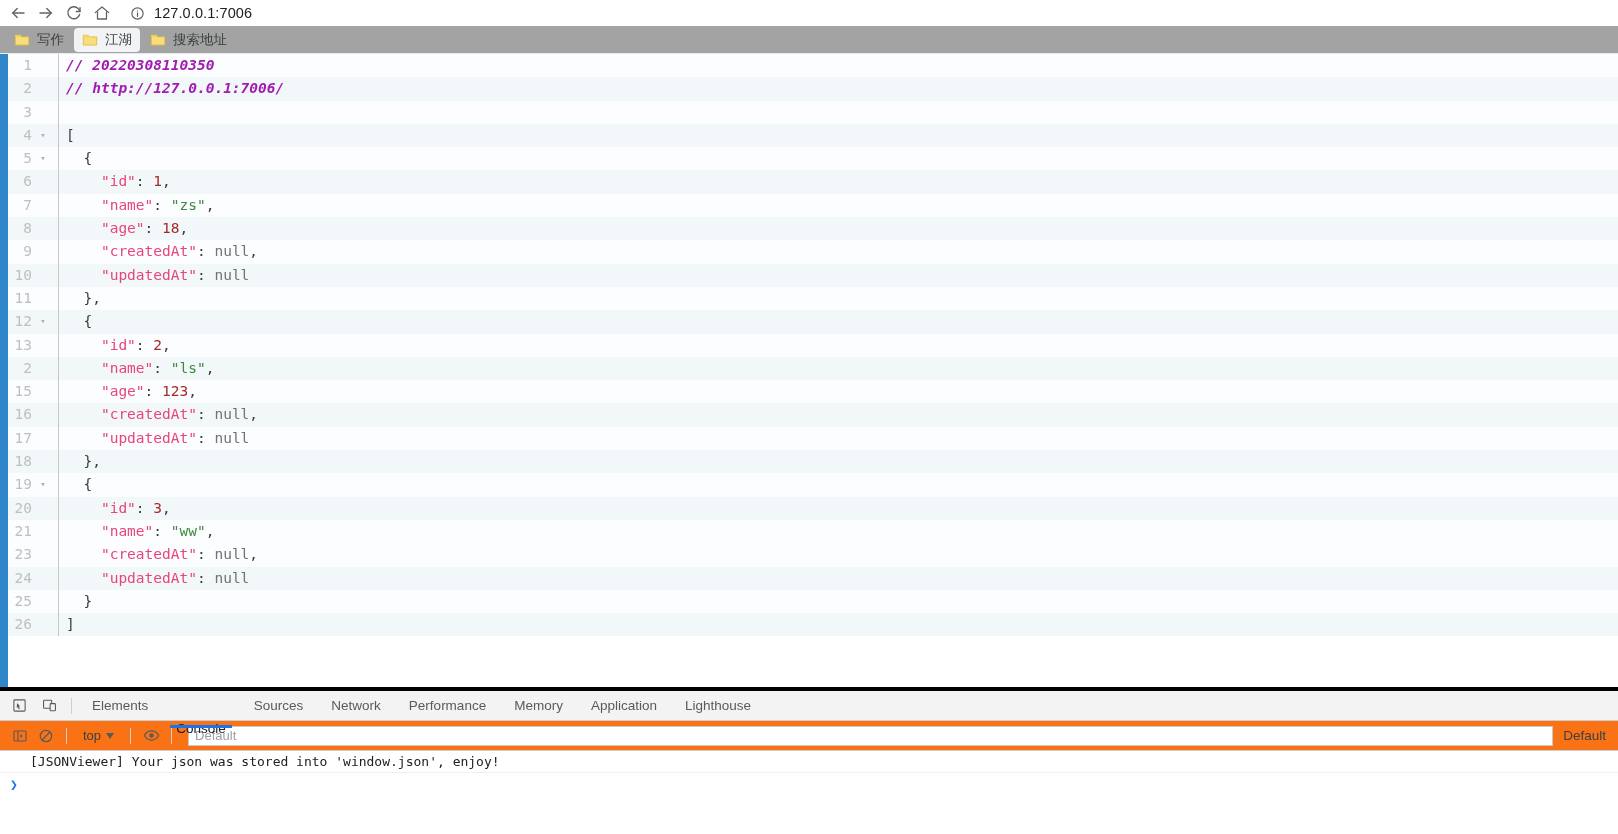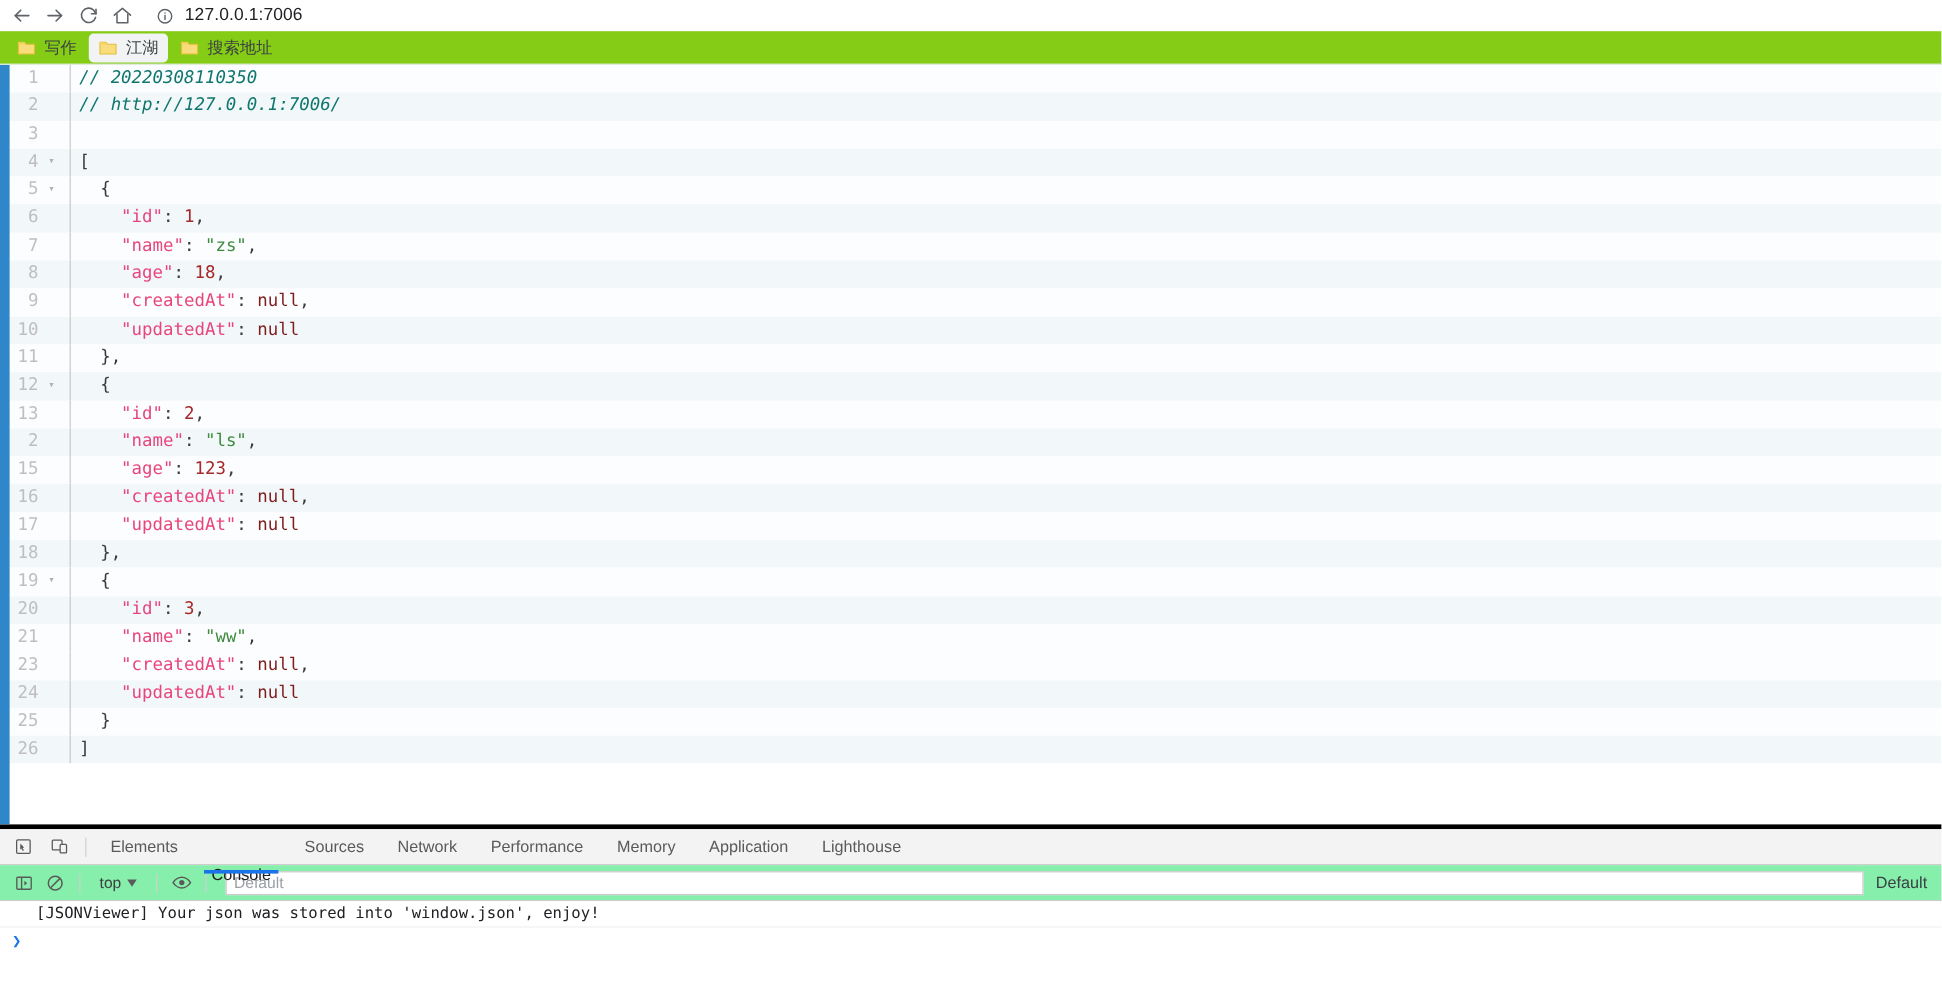--- a/index.html
+++ b/index.html
@@ -62,21 +62,21 @@
     letter-spacing: 0.1px;
     white-space: nowrap;
   }
 
   
   .bookmarks-bar {
     height: 28px;
     display: flex;
     align-items: center;
     padding: 0 6px;
-    background: #84cc16;
+    background: #a3a3a3;
     border-bottom: 1px solid #e8eaed;
   }
   .bookmark {
     display: flex;
     align-items: center;
     height: 24px;
     padding: 0 8px;
     border-radius: 4px;
     margin-right: 2px;
     cursor: default;
@@ -161,26 +161,26 @@
     user-select: none;
   }
   .code-text {
     flex: 1 1 auto;
     padding-left: 7px;
     white-space: pre;
     color: #333333;
     font-family: "DejaVu Sans Mono", monospace;
     font-size: 14.5px;
   }
-  .tok-comment { color: #0f766e; font-style: italic; }
+  .tok-comment { color: #a21caf; font-style: italic; font-weight: bold; }
   .tok-punct   { color: #3b3b3b; }
   .tok-key     { color: #e8457b; }
   .tok-str     { color: #3e8b3e; }
   .tok-num     { color: #a52a2a; }
-  .tok-null    { color: #7f1d1d; }
+  .tok-null    { color: #737373; }
 
   
   .devtools {
     position: relative;
     width: 1618px;
     height: 147px;
     background: #ffffff;
     border-top: 4px solid #000000;
     font-family: "Liberation Sans", sans-serif;
   }
@@ -229,21 +229,21 @@
     position: absolute;
     left: 8px; right: 8px; bottom: 0;
     height: 3px;
     background: #1a73e8;
   }
 
   .console-toolbar {
     height: 30px;
     display: flex;
     align-items: center;
-    background: #86efac;
+    background: #f97316;
     border-bottom: 1px solid #cdcdcd;
     padding: 0 6px 0 8px;
     gap: 2px;
   }
   .ct-btn {
     width: 24px; height: 24px;
     display: flex; align-items: center; justify-content: center;
     color: #5a5a5a;
     flex: 0 0 auto;
   }

